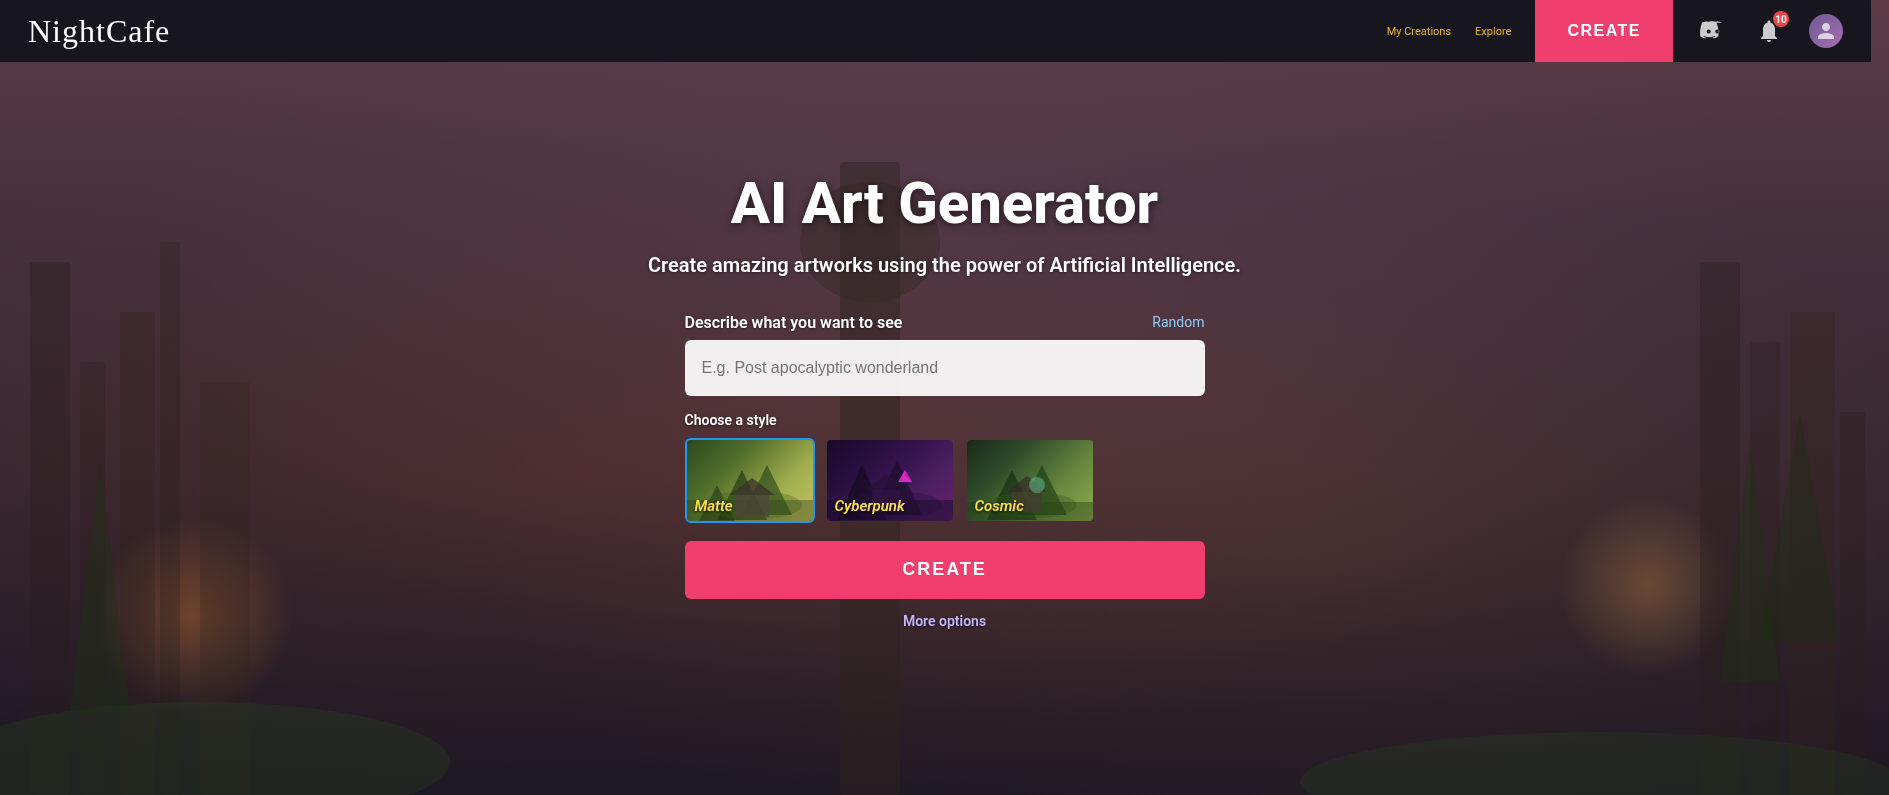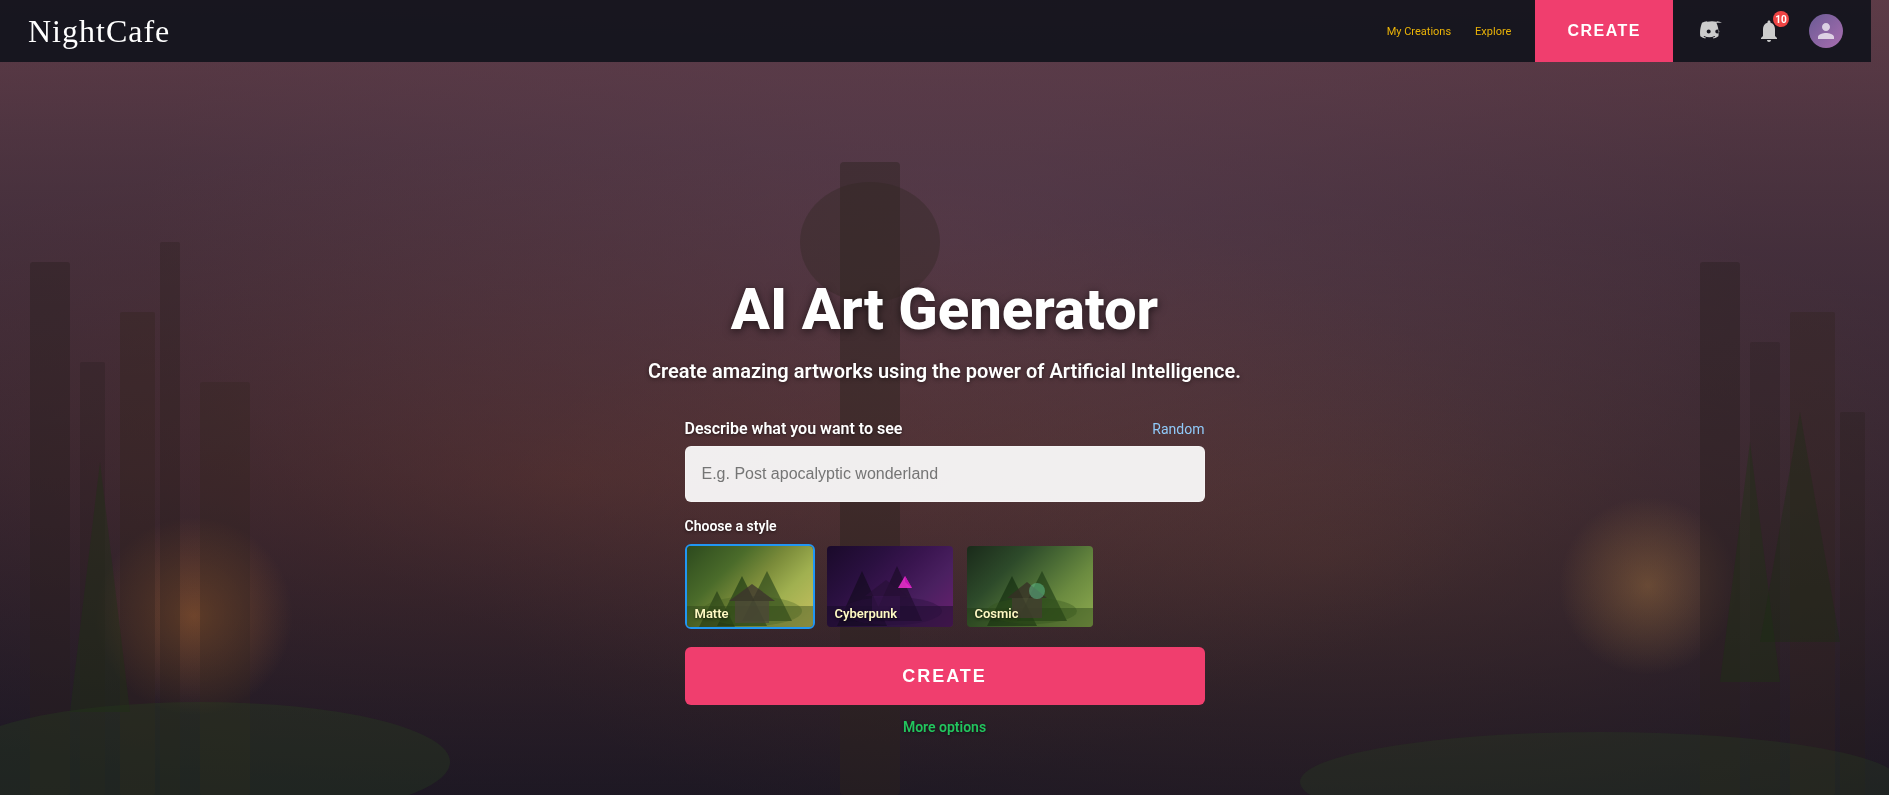--- a/index.html
+++ b/index.html
@@ -132,21 +132,21 @@
 
     
     .hero-content {
       position: absolute;
       top: 62px;
       left: 0; right: 0;
       bottom: 0;
       display: flex;
       flex-direction: column;
       align-items: center;
-      justify-content: flex-end;
+      justify-content: center;
       z-index: 10;
       padding-bottom: 60px;
     }
 
     .hero-title {
       font-size: 58px;
       font-weight: 800;
       color: #fff;
       text-align: center;
       text-shadow: 0 2px 8px rgba(0,0,0,0.6);
@@ -233,24 +233,25 @@
       width: 100%;
       height: 100%;
       position: absolute;
       top: 0; left: 0;
     }
 
     .style-card-label {
       position: absolute;
       bottom: 6px;
       left: 8px;
-      color: #fef9c3;
-      font-size: 13px;
+      color: #fde047;
+      font-size: 15px;
       font-weight: 600;
       text-shadow: 0 1px 3px rgba(0,0,0,0.7);
+      font-style: italic;
     }
 
     
     .matte-bg {
       background: linear-gradient(135deg, #2d4a1e 0%, #4a6b2a 30%, #7a8b3a 50%, #a0b050 70%, #c8c060 100%);
     }
 
     .cosmic-bg {
       background: linear-gradient(135deg, #1a2a1a 0%, #2d4a2a 30%, #4a6b35 50%, #6b8b40 70%, #8fab50 100%);
     }
@@ -269,21 +270,21 @@
       font-size: 18px;
       font-weight: 700;
       letter-spacing: 2px;
       text-transform: uppercase;
       cursor: pointer;
       margin-bottom: 14px;
     }
 
     .more-options {
       text-align: center;
-      color: #22c55e;
+      color: #c4b5fd;
       font-size: 14px;
       font-weight: 600;
       cursor: pointer;
       text-shadow: 0 1px 3px rgba(0,0,0,0.5);
     }
 
     
     .glow-left {
       position: absolute;
       left: 5%;

